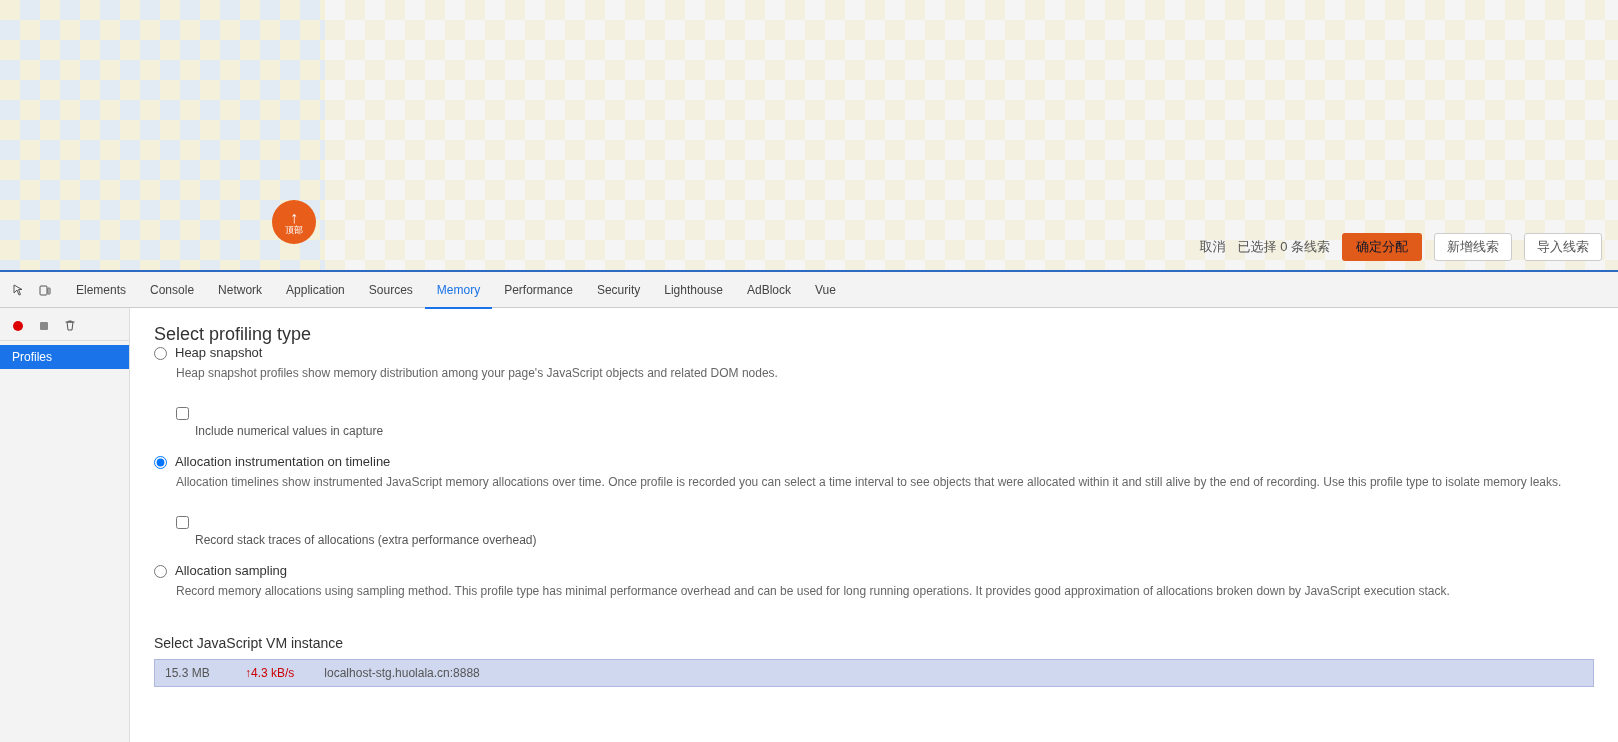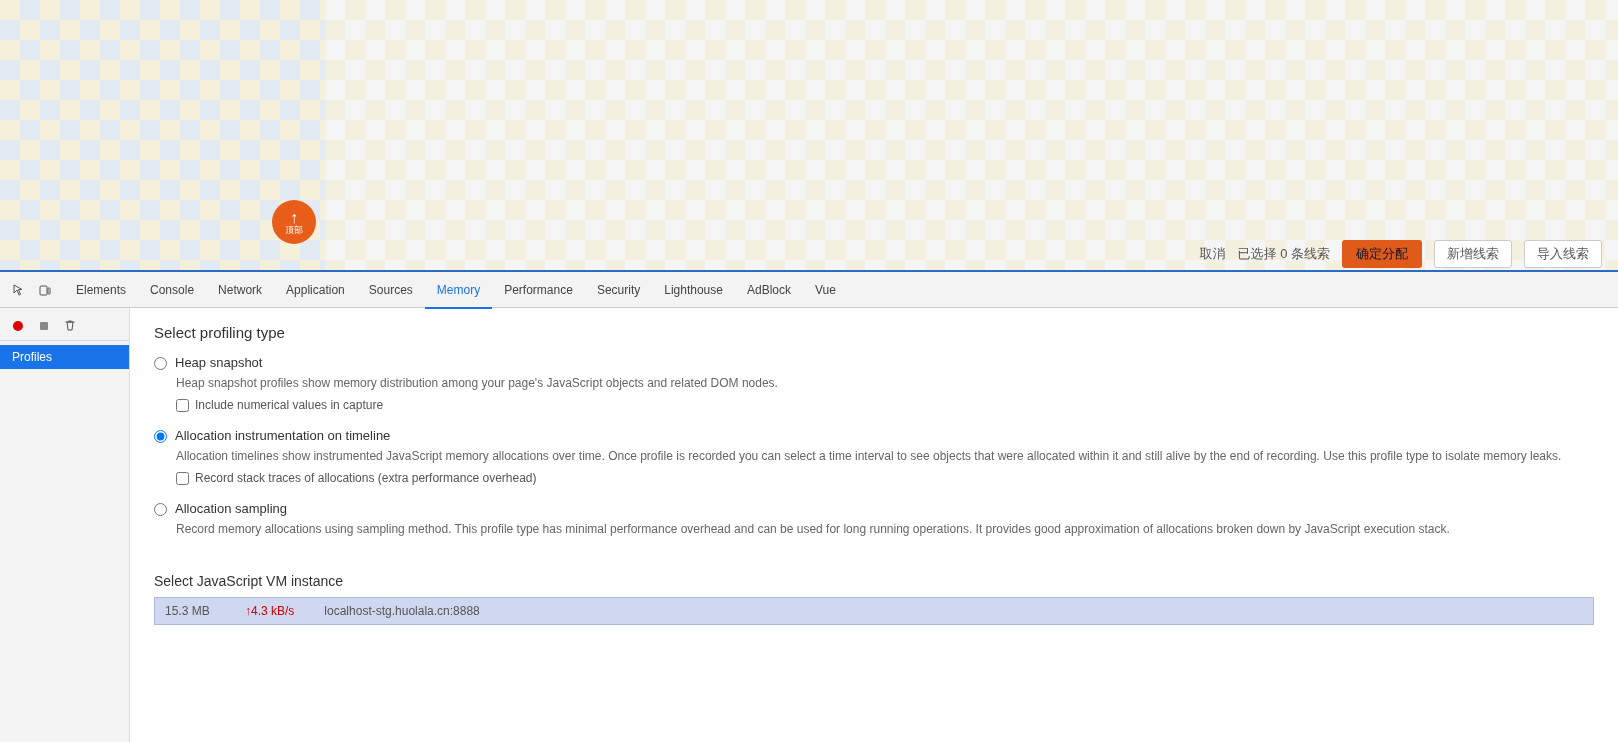--- a/index.html
+++ b/index.html
@@ -57,21 +57,21 @@
     .orange-btn-text {
       color: white;
       font-size: 9px;
       line-height: 1;
     }
 
     
     .top-action-bar {
       position: absolute;
       right: 16px;
-      top: 240px;
+      top: 233px;
       display: flex;
       align-items: center;
       gap: 12px;
       z-index: 10;
     }
     .action-link {
       color: #555;
       font-size: 13px;
       cursor: pointer;
       white-space: nowrap;
@@ -207,24 +207,23 @@
 
     
     .main-content {
       flex: 1;
       padding: 16px 24px;
       overflow-y: auto;
       background: #fff;
     }
 
     .section-title {
-      font-size: 15px;
+      font-size: 18px;
       font-weight: 500;
       color: #333;
-      margin-bottom: 14px;
     }
 
     
     .option-group {
       margin-bottom: 16px;
     }
 
     .option-row {
       display: flex;
       align-items: flex-start;
@@ -258,20 +257,21 @@
       gap: 6px;
       margin-left: 22px;
       margin-bottom: 10px;
     }
     .sub-checkbox-row input[type="checkbox"] {
       flex-shrink: 0;
     }
     .sub-checkbox-label {
       font-size: 12px;
       color: #555;
+      margin-top: 36px;
     }
 
     
     .vm-section-title {
       font-size: 14px;
       font-weight: 500;
       color: #333;
       margin-bottom: 8px;
       margin-top: 35px;
     }

